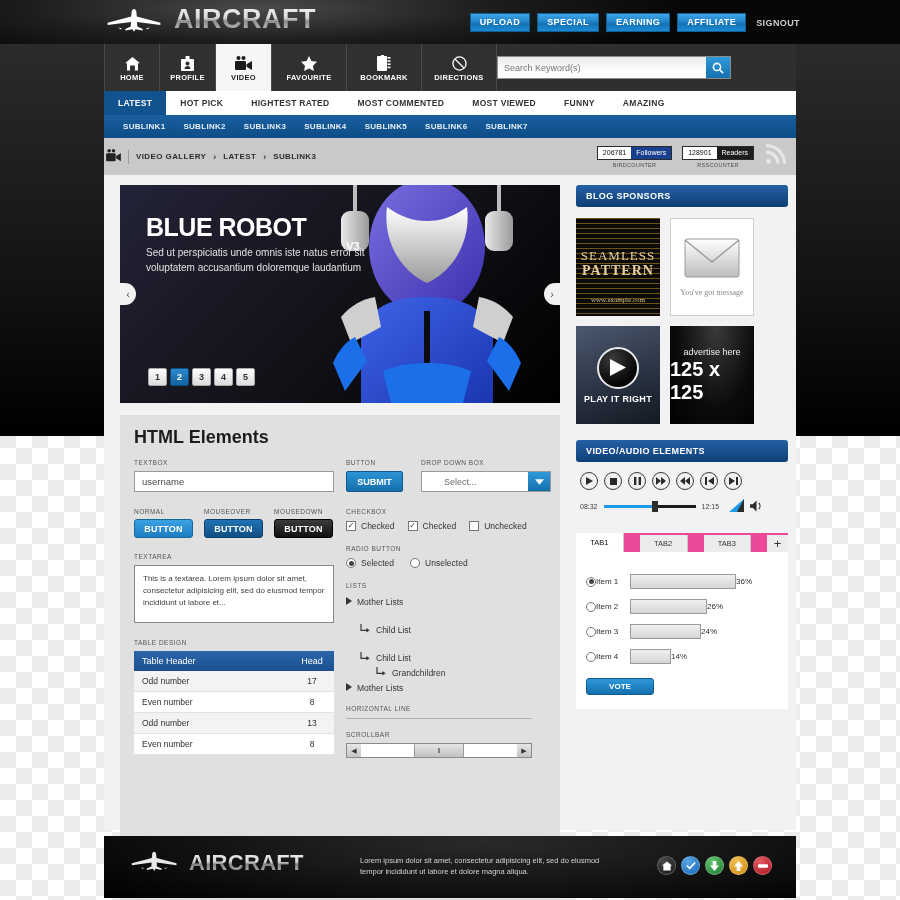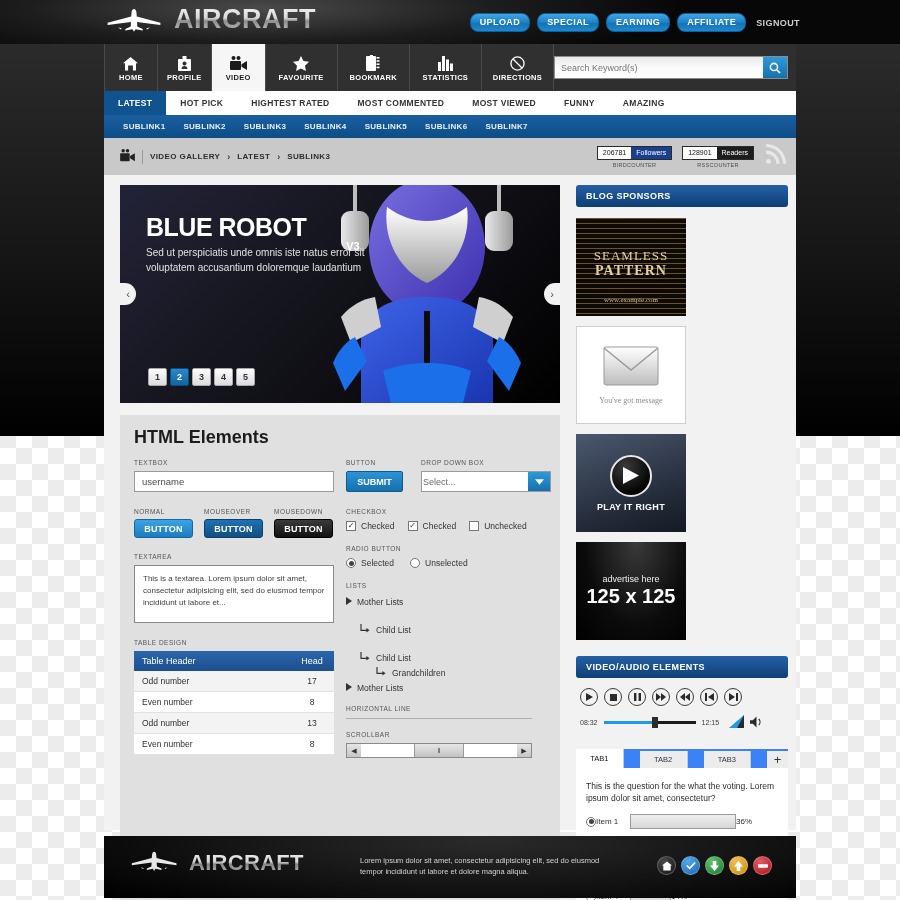--- a/index.html
+++ b/index.html
@@ -27,21 +27,21 @@
   .plane-svg { display: block; }
   .brand-text {
     font-size: 27px; font-weight: bold; letter-spacing: 0.5px;
     background: linear-gradient(180deg, #f6f6f6 0%, #d8d8d8 45%, #8d8d8d 55%, #cfcfcf 100%);
     -webkit-background-clip: text; background-clip: text; color: transparent;
     font-family: "Liberation Sans", sans-serif;
   }
   .topnav { position: absolute; right: 100px; top: 13px; display: flex; align-items: center; gap: 7px; }
   .topbtn {
     display: inline-block; padding: 3px 9px 4px; font-size: 9px; font-weight: bold;
-    color: #fff; letter-spacing: 0.4px; border-radius: 8px;
+    color: #fff; letter-spacing: 0.4px; border-radius: 0;
     background: linear-gradient(180deg, #3ea6e8 0%, #1e7fc4 50%, #1570b0 51%, #1b8ad4 100%);
     border: 1px solid #0f5f95;
   }
   .signout { font-size: 9px; font-weight: bold; color: #cfcfcf; letter-spacing: 0.4px; padding-left: 3px; }
 
   
   .dark-left { position: absolute; left: 0; top: 44px; width: 104px; height: 392px;
     background: linear-gradient(180deg, #2b2b2b 0%, #151515 55%, #000 100%); }
   .dark-right { position: absolute; left: 796px; top: 44px; width: 104px; height: 392px;
     background: linear-gradient(180deg, #2b2b2b 0%, #151515 55%, #000 100%); }
@@ -77,21 +77,21 @@
   .tabnav-item.active { background: #11538f; color: #fff; }
 
   
   .sublinks { position: absolute; left: 104px; top: 115px; width: 692px; height: 23px;
      background: linear-gradient(180deg, #1a5fa0 0%, #0d4d87 100%); display: flex; align-items: center; padding-left: 10px; }
   .sublink { font-size: 8px; font-weight: bold; color: #e8f0f8; letter-spacing: 0.3px; padding: 0 9px; }
 
   
   .crumbbar { position: absolute; left: 104px; top: 138px; width: 692px; height: 37px;
      background: #c9c9c9; display: flex; align-items: center; }
-  .crumb-left { display: flex; align-items: center; gap: 7px; padding-left: 16px; flex: 1; }
+  .crumb-left { display: flex; align-items: center; gap: 7px; padding-left: 2px; flex: 1; }
   .crumb-divider { width: 1px; height: 14px; background: #9a9a9a; }
   .crumb-text { font-size: 8px; font-weight: bold; color: #2d2d2d; letter-spacing: 0.4px; }
   .crumb-sep { font-size: 9px; color: #3a3a3a; font-weight: bold; }
   .counters { display: flex; align-items: center; gap: 10px; padding-right: 8px; }
   .counter { display: flex; flex-direction: column; align-items: center; }
   .counter-row { display: flex; align-items: stretch; height: 14px; border: 1px solid #2b2b2b; }
   .counter-num { background: #fff; color: #111; font-size: 7px; padding: 0 5px;
      display: flex; align-items: center; font-weight: normal; }
   .counter-tag { color: #fff; font-size: 7px; padding: 0 5px; display: flex; align-items: center; }
   .counter-tag.blue { background: #1b3f8f; }
@@ -133,21 +133,21 @@
   .btn-demo { margin-top: 4px; width: 59px; height: 19px; display: flex; align-items: center; justify-content: center;
      font-size: 9px; font-weight: bold; color: #fff; border-radius: 3px; letter-spacing: 0.2px; }
   .btn-normal { background: linear-gradient(180deg, #3ba3e4 0%, #1c7cc0 100%); border: 1px solid #14679f; }
   .btn-over { background: linear-gradient(180deg, #1f72b4 0%, #114f82 100%); border: 1px solid #0c3f6a; }
   .btn-down { background: linear-gradient(180deg, #3b3b3b 0%, #111 100%); border: 1px solid #000; }
   .submitbtn { margin-top: 5px; width: 57px; height: 21px; display: flex; align-items: center; justify-content: center;
      font-size: 9px; font-weight: bold; color: #fff; border-radius: 2px;
      background: linear-gradient(180deg, #2c93d6 0%, #1570ad 100%); border: 1px solid #0e5a8c; }
   .ddbox { margin-top: 5px; width: 130px; height: 21px; display: flex; align-items: stretch;
      border: 1px solid #9a9a9a; background: #fff; }
-  .dd-val { flex: 1; display: flex; align-items: center; padding-left: 1px; font-size: 9px; color: #6b6b6b; }
+  .dd-val { flex: 1; display: flex; align-items: center; padding-left: 22px; font-size: 9px; color: #6b6b6b; }
   .dd-arrow { width: 22px; background: linear-gradient(180deg, #2e9adb 0%, #1570ad 100%);
      display: flex; align-items: center; justify-content: center; }
   .textarea { margin-top: 5px; width: 200px; height: 58px; border: 1px solid #8a8a8a; background: #fff;
      font-size: 8px; color: #3d3d3d; padding: 7px 8px; line-height: 12px; resize: none; outline: 0;
      font-family: "Liberation Sans", sans-serif; }
 
   .cbrow { display: flex; gap: 13px; margin-top: 6px; align-items: center; }
   .cbitem { display: flex; align-items: center; gap: 5px; font-size: 8.5px; color: #333; }
   .cbox { width: 10px; height: 10px; border: 1px solid #767676; background: #fff;
      display: flex; align-items: center; justify-content: center; font-size: 8px; color: #333; line-height: 1; }
@@ -180,21 +180,21 @@
   .tbl td { font-size: 8.5px; color: #2e2e2e; padding: 5px 8px; background: #fff; border-bottom: 1px solid #e2e2e2; }
   .tbl td.num { text-align: center; }
   .tbl tr.odd td { background: #f3f3f3; }
 
   
   .side { position: absolute; left: 472px; top: 10px; width: 212px; }
   .panel-head { height: 22px; border-radius: 3px; display: flex; align-items: center; padding-left: 10px;
      font-size: 9px; font-weight: bold; color: #fff; letter-spacing: 0.4px;
      background: linear-gradient(180deg, #2560a5 0%, #0e3f76 100%); }
   .sponsors { display: flex; flex-wrap: wrap; gap: 10px; margin-top: 11px; }
-  .spon { width: 110px; height: 98px; position: relative; overflow: hidden; }
+  .spon { width: 84px; height: 98px; position: relative; overflow: hidden; }
   .spon-1 { background: #0c0a06;
      background-image: repeating-linear-gradient(180deg, rgba(186,140,45,.55) 0 1px, transparent 1px 5px); }
   .spon-1 .s1a { position: absolute; top: 30px; left: 0; right: 0; text-align: center; color: #e6cfa0;
      font-family: "Liberation Serif", serif; font-size: 13px; letter-spacing: 1px; }
   .spon-1 .s1b { position: absolute; top: 45px; left: 0; right: 0; text-align: center; color: #e6cfa0;
      font-family: "Liberation Serif", serif; font-size: 14px; font-weight: bold; letter-spacing: 1px; }
   .spon-1 .s1c { position: absolute; bottom: 12px; left: 0; right: 0; text-align: center; color: #d8c194;
      font-family: "Liberation Serif", serif; font-size: 7px; }
   .spon-2 { background: #fff; border: 1px solid #cfcfcf; display: flex; flex-direction: column;
      align-items: center; justify-content: center; gap: 6px; }
@@ -214,21 +214,21 @@
   .vctrls { display: flex; gap: 6px; }
   .vbtn { width: 18px; height: 18px; border-radius: 50%; border: 1.6px solid #3a3a3a; background: #f2f2f2;
      display: flex; align-items: center; justify-content: center; }
   .vprog { display: flex; align-items: center; gap: 6px; margin-top: 9px; }
   .vtime { font-size: 7px; color: #3a3a3a; }
   .vtrack { position: relative; width: 92px; height: 3px; background: #1c1c1c; }
   .vtrack i { position: absolute; left: 0; top: 0; height: 3px; width: 50px; background: #1c9ae8; display: block; }
   .vthumb { position: absolute; left: 48px; top: -4px; width: 6px; height: 11px; background: #2c2c2c; }
   .vvol { display: flex; align-items: center; gap: 3px; margin-left: 4px; }
 
-  .tabsbar { margin-top: 12px; display: flex; align-items: flex-end; height: 19px; background: #3b82f6; gap: 16px; }
+  .tabsbar { margin-top: 12px; display: flex; align-items: flex-end; height: 19px; background: #ec4899; gap: 16px; }
   .vt { width: 53px; height: 17px; display: flex; align-items: center; justify-content: center;
      font-size: 7.5px; color: #333; background: #ececec; border-right: 1px solid #c9c9c9; }
   .vt.active { background: #fff; height: 19px; color: #111; }
   .vt-plus { width: 23px; height: 17px; display: flex; align-items: center; justify-content: center;
      font-size: 13px; color: #333; background: #ececec; }
 
   .pollbox { background: #fff; padding: 12px 10px 14px; }
   .pollq { font-size: 8.5px; color: #2c2c2c; line-height: 12px; }
   .pollrow { display: flex; align-items: center; margin-top: 10px; }
   .pollrow .lab { font-size: 8px; color: #2e2e2e; width: 34px; }
@@ -323,31 +323,20 @@
         <svg width="14" height="16" viewBox="0 0 14 16" fill="currentColor">
             <rect x="0" y="1" width="10" height="15" rx="1"></rect>
             <rect x="10.5" y="2" width="3" height="1.6"></rect>
             <rect x="10.5" y="5.2" width="3" height="1.6"></rect>
             <rect x="10.5" y="8.4" width="3" height="1.6"></rect>
             <rect x="10.5" y="11.6" width="3" height="1.6"></rect>
             <path d="M4 0h3v5L5.5 3.8 4 5z" fill="#fff"></path>
           </svg>
       </span>
       <span class="nlabel">BOOKMARK</span>
-    </div>
-    <div class="navitem wide">
-      <span class="navicon">
-        <svg width="15" height="15" viewBox="0 0 15 15" fill="currentColor">
-            <rect x="0" y="6" width="3" height="9"></rect>
-            <rect x="4" y="0" width="3" height="15"></rect>
-            <rect x="8" y="3.5" width="3" height="11.5"></rect>
-            <rect x="12" y="7.5" width="3" height="7.5"></rect>
-          </svg>
-      </span>
-      <span class="nlabel">STATISTICS</span>
     </div>
     <div class="navitem wide">
       <span class="navicon">
         <svg width="15" height="15" viewBox="0 0 16 16" fill="none" stroke="currentColor" stroke-width="1.4">
             <circle cx="8" cy="8" r="7"></circle>
             <line x1="3.2" y1="3.2" x2="12.8" y2="12.8"></line>
           </svg>
       </span>
       <span class="nlabel">DIRECTIONS</span>
     </div>
@@ -738,21 +727,20 @@
       </div>
 
       <div class="tabsbar">
         <span class="vt active">TAB1</span>
         <span class="vt">TAB2</span>
         <span class="vt">TAB3</span>
         <span class="vt-plus">+</span>
       </div>
 
       <div class="pollbox">
-        <div class="pollq">This is the question for the what the voting. Lorem ipsum dolor sit amet, consectetur?</div>
         <div class="pollrow">
           <span class="rb">
               <i></i>
             </span>
           <span class="lab">Item 1</span>
           <span class="pbar" style="width:106px"></span>
           <span class="ppct">36%</span>
         </div>
         <div class="pollrow">
           <span class="rb"></span>

